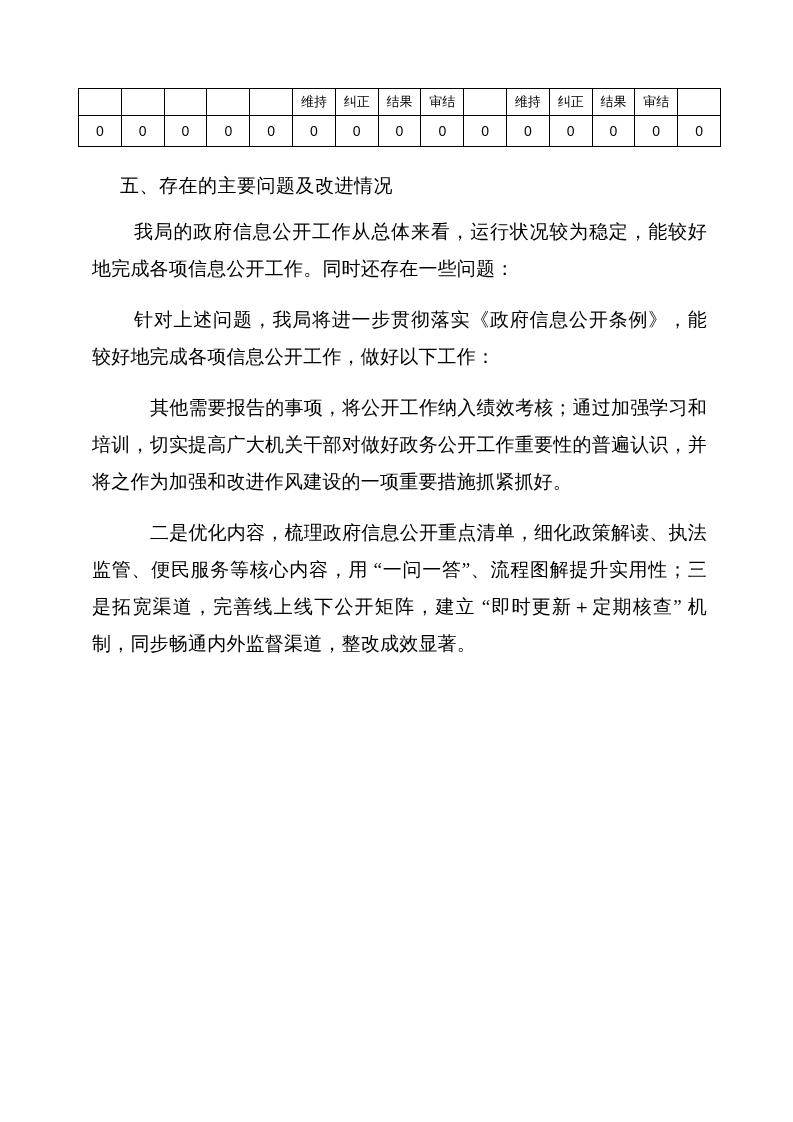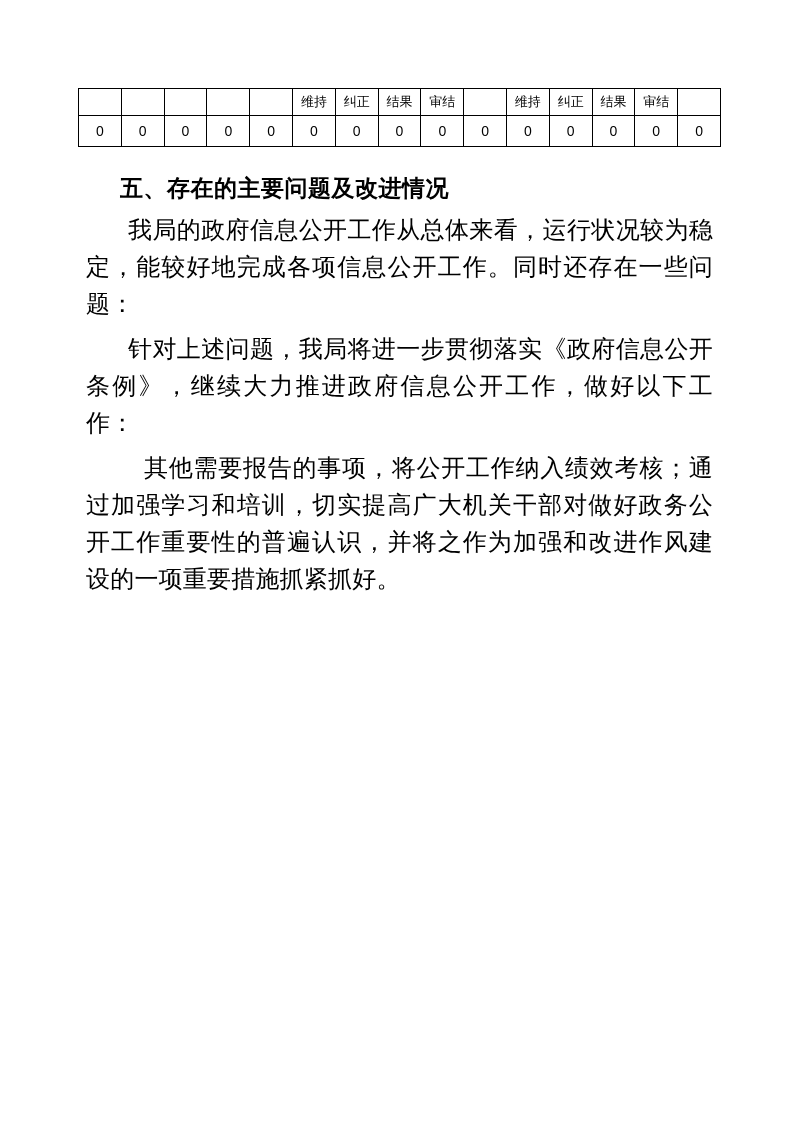--- a/index.html
+++ b/index.html
@@ -43,33 +43,33 @@
     line-height: 26px;
   }
   table.data-table tr.values td {
     height: 30px;
     line-height: 30px;
     font-size: 14px;
   }
 
   
   .section-heading {
-    font-size: 23px;
-    font-weight: bold;
+    font-size: 19px;
+    font-weight: normal;
     font-family: "Liberation Sans", "DejaVu Sans", sans-serif;
     margin: 26px 0 6px 0;
     text-indent: 42px;
     letter-spacing: 0.5px;
   }
   .para {
-    font-size: 24px;
+    font-size: 19px;
     line-height: 37px;
     text-align: justify;
     text-justify: inter-ideograph;
-    margin: 8px;
+    margin: 14px;
     text-indent: 42px;
     letter-spacing: 0.2px;
   }
   .para.indent-extra {
     text-indent: 58px;
   }
   .after-heading-gap {
     height: 12px;
   }
 </style>
@@ -113,18 +113,19 @@
       <td>0</td>
       <td>0</td>
       <td>0</td>
     </tr>
   </tbody>
     </table>
 
   <h2 class="section-heading">五、存在的主要问题及改进情况</h2>
 
   <p class="para">我局的政府信息公开工作从总体来看，运行状况较为稳定，能较好地完成各项信息公开工作。同时还存在一些问题：</p>
-  <p class="para">针对上述问题，我局将进一步贯彻落实《政府信息公开条例》，继续大力推进政府信息公开工作，做好以下工作：</p>
+  <p class="para">针对上述问题，我局将进一步贯彻落实《政府信息公开条例》，能较好地完成各项信息公开工作，做好以下工作：</p>
   <p class="para indent-extra">其他需要报告的事项，将公开工作纳入绩效考核；通过加强学习和培训，切实提高广大机关干部对做好政务公开工作重要性的普遍认识，并将之作为加强和改进作风建设的一项重要措施抓紧抓好。</p>
+  <p class="para indent-extra">二是优化内容，梳理政府信息公开重点清单，细化政策解读、执法监管、便民服务等核心内容，用 “一问一答”、流程图解提升实用性；三是拓宽渠道，完善线上线下公开矩阵，建立 “即时更新＋定期核查” 机制，同步畅通内外监督渠道，整改成效显著。</p>
 
   <div class="after-heading-gap"></div>
 
 </div>
 
 </body></html>

